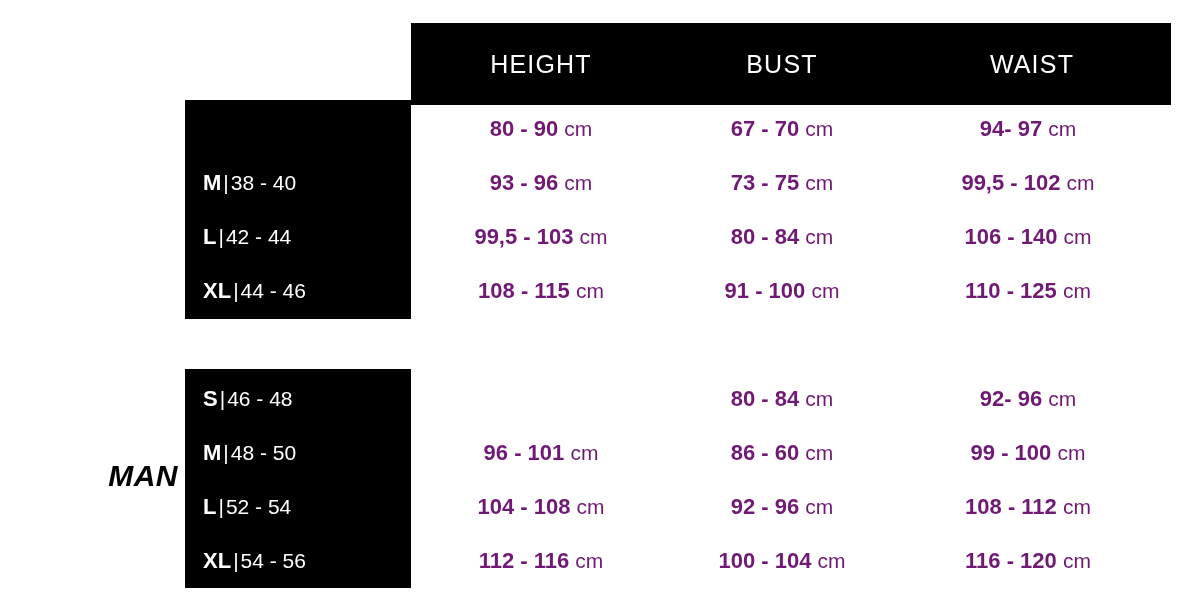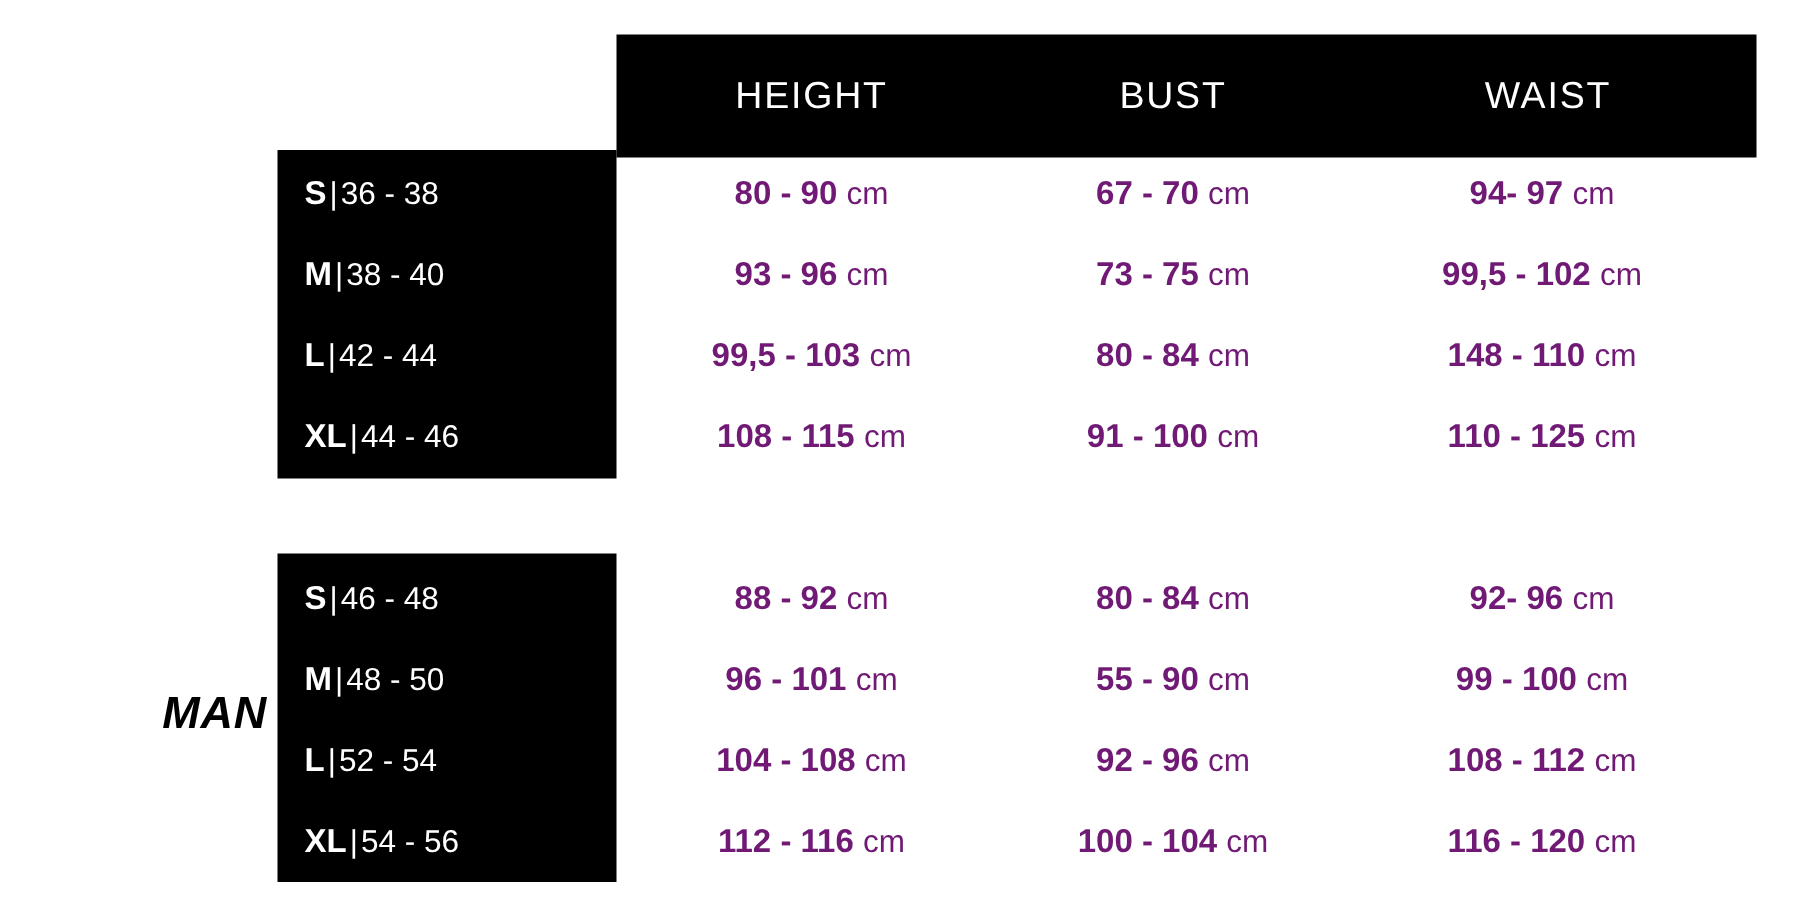--- a/index.html
+++ b/index.html
@@ -119,73 +119,69 @@
 
   <div class="hdr-band"></div>
 
   <div class="col-head c1">HEIGHT</div>
   <div class="col-head c2">BUST</div>
   <div class="col-head c3">WAIST</div>
 
   <div class="size-band woman"></div>
 
   <div class="row" style="top:104px;">
-    <div class="size">
-      <b>S</b><span class="sep">|</span><span>36 - 38</span>
-    </div>
     <div class="cell c1"><span>80 - 90</span> <span class="unit">cm</span></div>
     <div class="cell c2"><span>67 - 70</span> <span class="unit">cm</span></div>
     <div class="cell c3"><span>94- 97</span> <span class="unit">cm</span></div>
   </div>
 
   <div class="row" style="top:158px;">
     <div class="size">
       <b>M</b><span class="sep">|</span><span>38 - 40</span>
     </div>
     <div class="cell c1"><span>93 - 96</span> <span class="unit">cm</span></div>
     <div class="cell c2"><span>73 - 75</span> <span class="unit">cm</span></div>
     <div class="cell c3"><span>99,5 - 102</span> <span class="unit">cm</span></div>
   </div>
 
   <div class="row" style="top:212px;">
     <div class="size">
       <b>L</b><span class="sep">|</span><span>42 - 44</span>
     </div>
     <div class="cell c1"><span>99,5 - 103</span> <span class="unit">cm</span></div>
     <div class="cell c2"><span>80 - 84</span> <span class="unit">cm</span></div>
-    <div class="cell c3"><span>148 - 110</span> <span class="unit">cm</span></div>
+    <div class="cell c3"><span>106 - 140</span> <span class="unit">cm</span></div>
   </div>
 
   <div class="row" style="top:266px;">
     <div class="size">
       <b>XL</b><span class="sep">|</span><span>44 - 46</span>
     </div>
     <div class="cell c1"><span>108 - 115</span> <span class="unit">cm</span></div>
     <div class="cell c2"><span>91 - 100</span> <span class="unit">cm</span></div>
     <div class="cell c3"><span>110 - 125</span> <span class="unit">cm</span></div>
   </div>
 
   <div class="size-band man"></div>
   <div class="group-label man">MAN</div>
 
   <div class="row" style="top:374px;">
     <div class="size">
       <b>S</b><span class="sep">|</span><span>46 - 48</span>
     </div>
-    <div class="cell c1"><span>88 - 92</span> <span class="unit">cm</span></div>
     <div class="cell c2"><span>80 - 84</span> <span class="unit">cm</span></div>
     <div class="cell c3"><span>92- 96</span> <span class="unit">cm</span></div>
   </div>
 
   <div class="row" style="top:428px;padding-left:36px;">
     <div class="size">
       <b>M</b><span class="sep">|</span><span>48 - 50</span>
     </div>
     <div class="cell c1"><span>96 - 101</span> <span class="unit">cm</span></div>
-    <div class="cell c2"><span>55 - 90</span> <span class="unit">cm</span></div>
+    <div class="cell c2"><span>86 - 60</span> <span class="unit">cm</span></div>
     <div class="cell c3"><span>99 - 100</span> <span class="unit">cm</span></div>
   </div>
 
   <div class="row" style="top:482px;padding-left:48px;">
     <div class="size">
       <b>L</b><span class="sep">|</span><span>52 - 54</span>
     </div>
     <div class="cell c1"><span>104 - 108</span> <span class="unit">cm</span></div>
     <div class="cell c2"><span>92 - 96</span> <span class="unit">cm</span></div>
     <div class="cell c3"><span>108 - 112</span> <span class="unit">cm</span></div>

